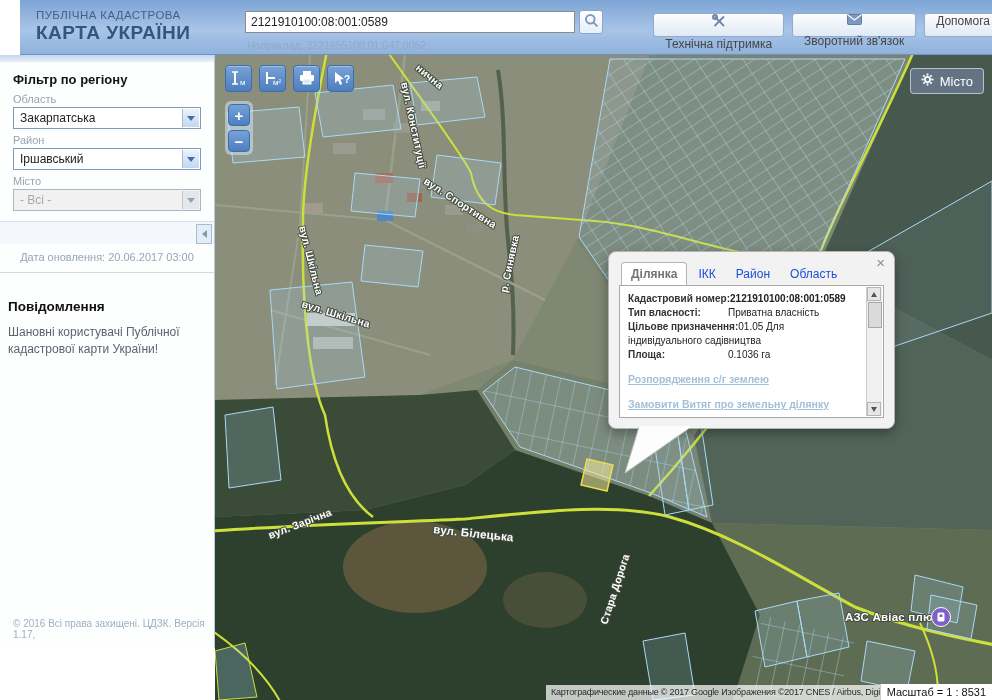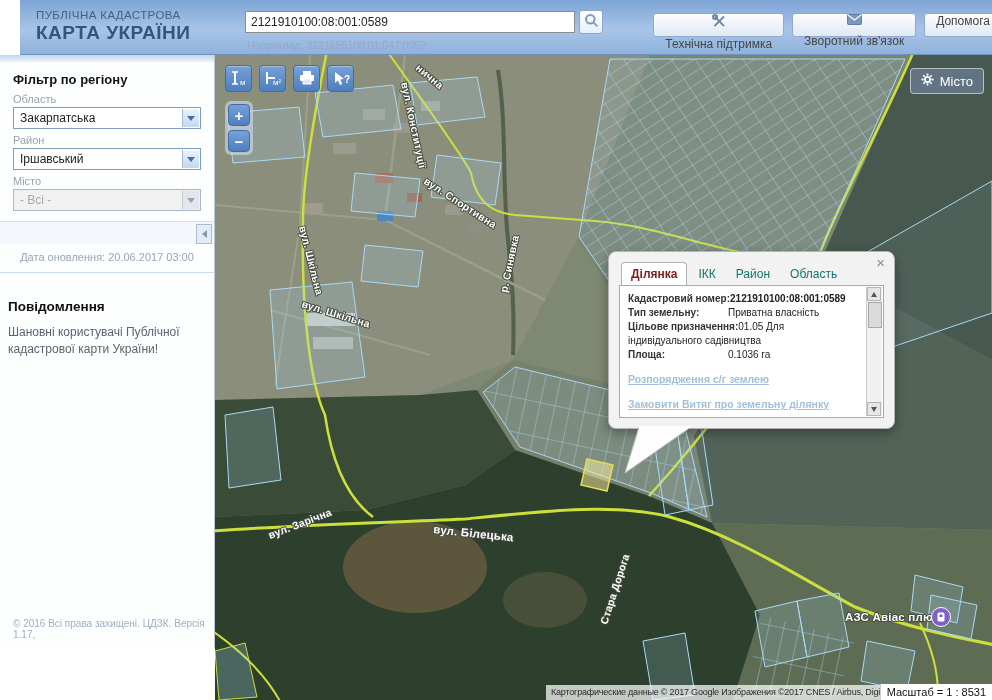--- a/index.html
+++ b/index.html
@@ -70,23 +70,23 @@
     display:flex;align-items:center;justify-content:center;padding:0;}
   .layers-btn{position:absolute;right:8px;top:13px;height:26px;padding:0 10px;border-radius:4px;cursor:pointer;
     background:rgba(110,126,153,.72);border:1px solid rgba(255,255,255,.55);color:#fff;font-size:13px;
     display:flex;align-items:center;gap:6px;}
 
   
   .popup{position:absolute;left:393px;top:196px;width:285px;height:176px;background:#f2f2f2;
     border:1px solid #b3b3b3;border-radius:8px;box-shadow:0 4px 12px rgba(0,0,0,.35);}
   .popup-close{position:absolute;right:9px;top:3px;font-size:15px;color:#8d8d8d;cursor:pointer;line-height:1;}
   .tabs{position:absolute;left:12px;top:9px;display:flex;align-items:flex-end;gap:2px;}
-  .tab{font-size:12px;color:#0f766e;padding:4px 9px;cursor:pointer;}
+  .tab{font-size:12px;color:#1d4ed8;padding:4px 9px;cursor:pointer;}
   .tab.active{background:#fff;border:1px solid #b3b3b3;border-bottom:1px solid #fff;
-    border-radius:4px 4px 0 0;font-weight:bold;color:#7f1d1d;position:relative;top:1px;}
+    border-radius:4px 4px 0 0;font-weight:bold;color:#737373;position:relative;top:1px;}
   .popup-content{position:absolute;left:10px;right:10px;top:33px;bottom:10px;background:#fff;
     border:1px solid #a9a9a9;overflow:hidden;}
   .pc-inner{padding:6px 24px 6px 8px;}
   .prow{font-size:10px;line-height:14px;color:#222;}
   .prow .pl{display:inline-block;min-width:100px;font-weight:bold;color:#333;}
   .prow .pv.bold{font-weight:bold;}
   .plinks{margin-top:11px;}
   .plink{display:block;font-size:10.5px;font-weight:bold;color:#a3c0da;text-decoration:underline;
     margin-bottom:13px;cursor:pointer;}
   .scrollbar{position:absolute;right:1px;top:1px;bottom:1px;width:15px;background:#f0f0f0;border-left:1px solid #ccc;}
@@ -378,21 +378,21 @@
         <span class="tab">ІКК</span>
         <span class="tab">Район</span>
         <span class="tab">Область</span>
       </div>
       <div class="popup-content">
         <div class="pc-inner">
           <div class="prow">
             <span class="pl">Кадастровий номер:</span><span class="pv bold">2121910100:08:001:0589</span>
           </div>
           <div class="prow">
-            <span class="pl">Тип земельну:</span><span class="pv">Приватна власність</span>
+            <span class="pl">Тип власності:</span><span class="pv">Приватна власність</span>
           </div>
           <div class="prow">
             <span class="pl">Цільове призначення:</span><span class="pv">01.05 Для індивідуального садівництва</span>
           </div>
           <div class="prow">
             <span class="pl">Площа:</span><span class="pv">0.1036 га</span>
           </div>
           <div class="plinks">
             <a class="plink">Розпорядження с/г землею</a>
             <a class="plink">Замовити Витяг про земельну ділянку</a>

